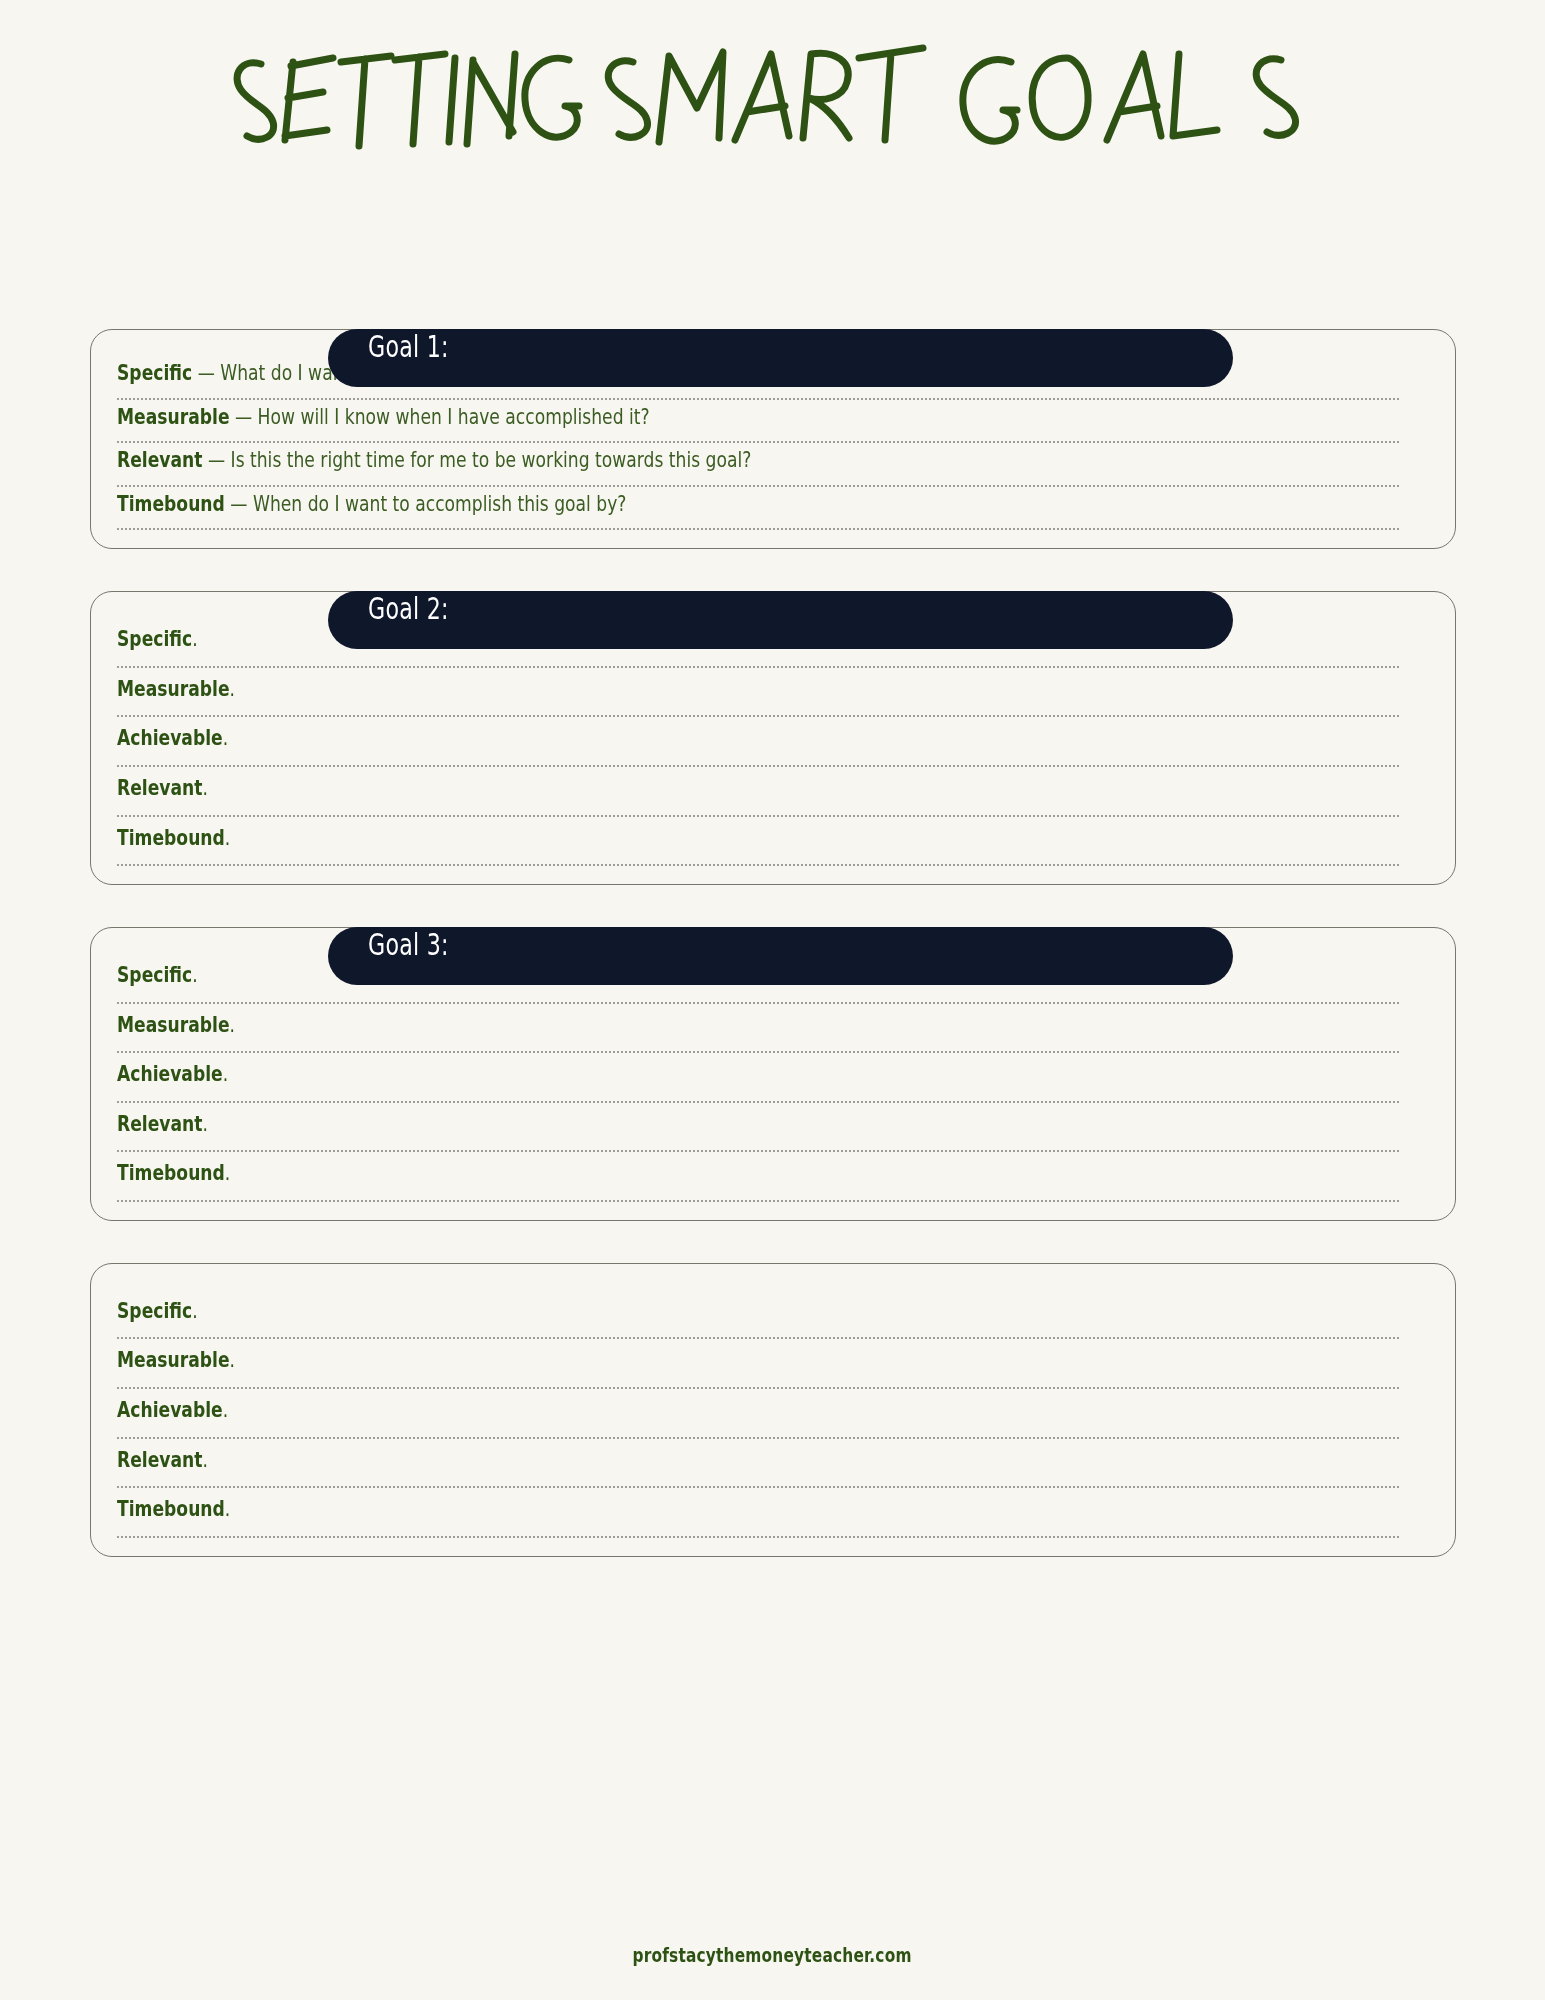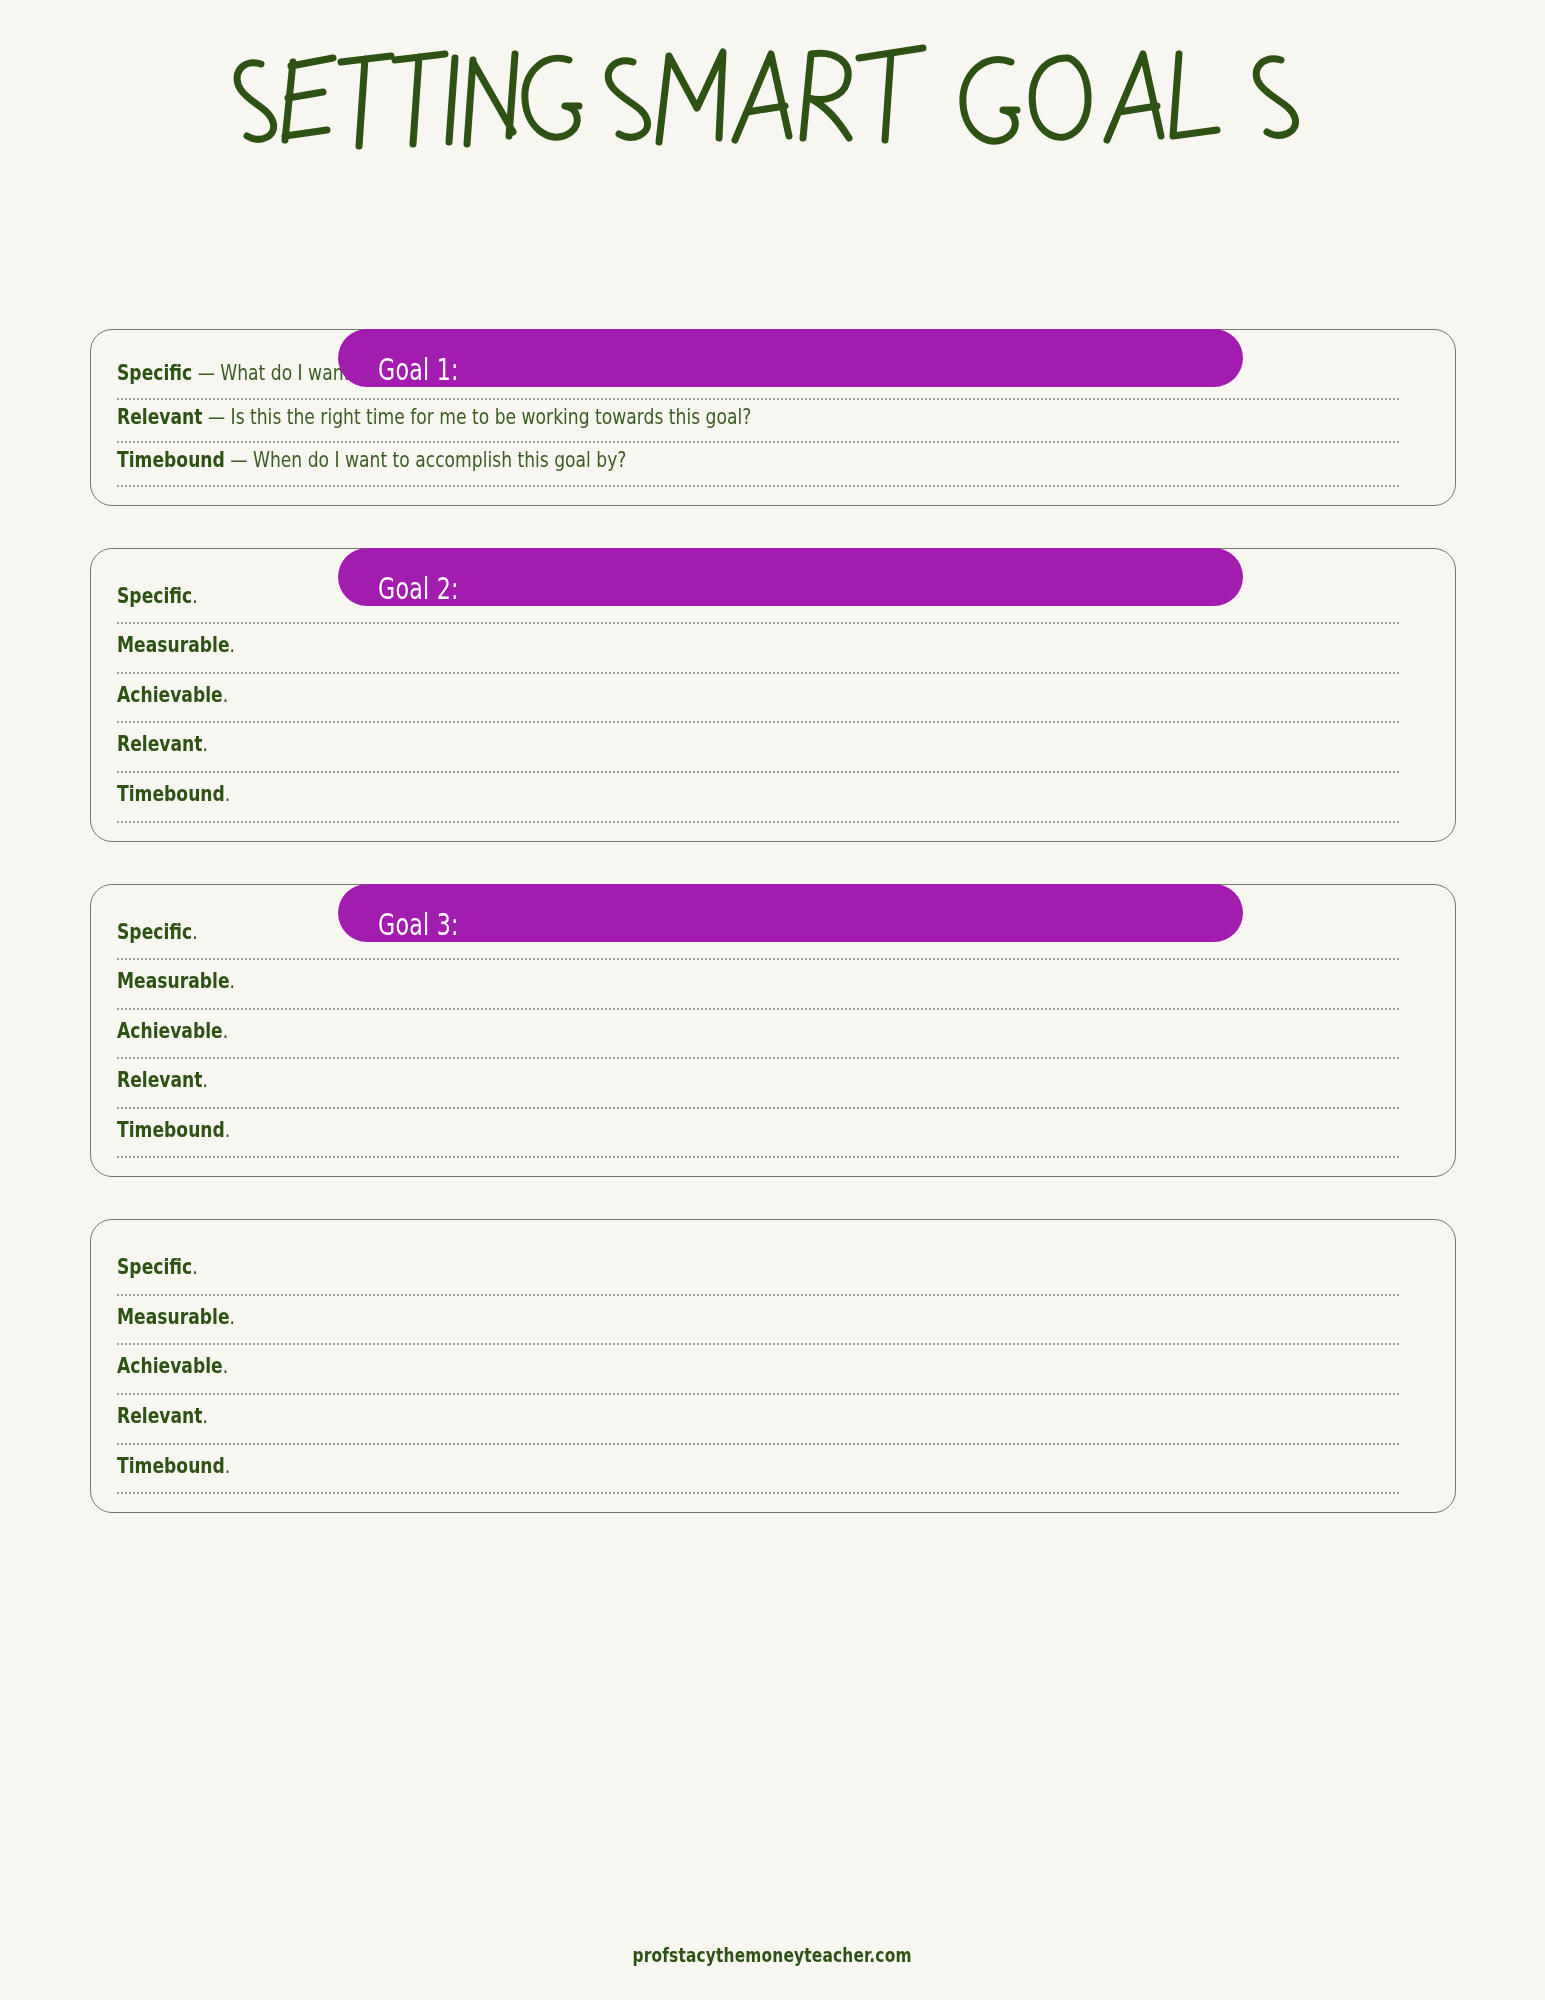--- a/index.html
+++ b/index.html
@@ -46,29 +46,29 @@
   }
 
   .goal-block {
     position: relative;
     width: 1366px;
     margin: 0 auto 42px auto;
   }
 
   .goal-header {
     position: absolute;
-    left: 248px;
+    left: 238px;
     top: 0;
     width: 905px;
     height: 58px;
-    background: #a21caf;
+    background: #0f172a;
     border-radius: 29px;
     z-index: 3;
     display: flex;
-    align-items: flex-end;
+    align-items: flex-start;
     box-sizing: border-box;
     padding-left: 40px;
   }
 
   .goal-header-label {
     color: #ffffff;
     font-family: "Liberation Sans Narrow", "DejaVu Sans Condensed", "Liberation Sans", sans-serif;
     font-size: 30px;
     font-weight: 400;
     letter-spacing: 0.3px;
@@ -206,20 +206,26 @@
       </div>
       <div class="goal-card">
         <div class="smart-row">
           <div class="smart-text">
             <span class="smart-term">Specific</span><span class="smart-dash"> — </span><span class="smart-q">What do I want to accomplish and why?</span>
           </div>
           <div class="row-line"></div>
         </div>
         <div class="smart-row">
           <div class="smart-text">
+            <span class="smart-term">Measurable</span><span class="smart-dash"> — </span><span class="smart-q">How will I know when I have accomplished it?</span>
+          </div>
+          <div class="row-line"></div>
+        </div>
+        <div class="smart-row">
+          <div class="smart-text">
             <span class="smart-term">Relevant</span><span class="smart-dash"> — </span><span class="smart-q">Is this the right time for me to be working towards this goal?</span>
           </div>
           <div class="row-line"></div>
         </div>
         <div class="smart-row">
           <div class="smart-text">
             <span class="smart-term">Timebound</span><span class="smart-dash"> — </span><span class="smart-q">When do I want to accomplish this goal by?</span>
           </div>
           <div class="row-line"></div>
         </div>

